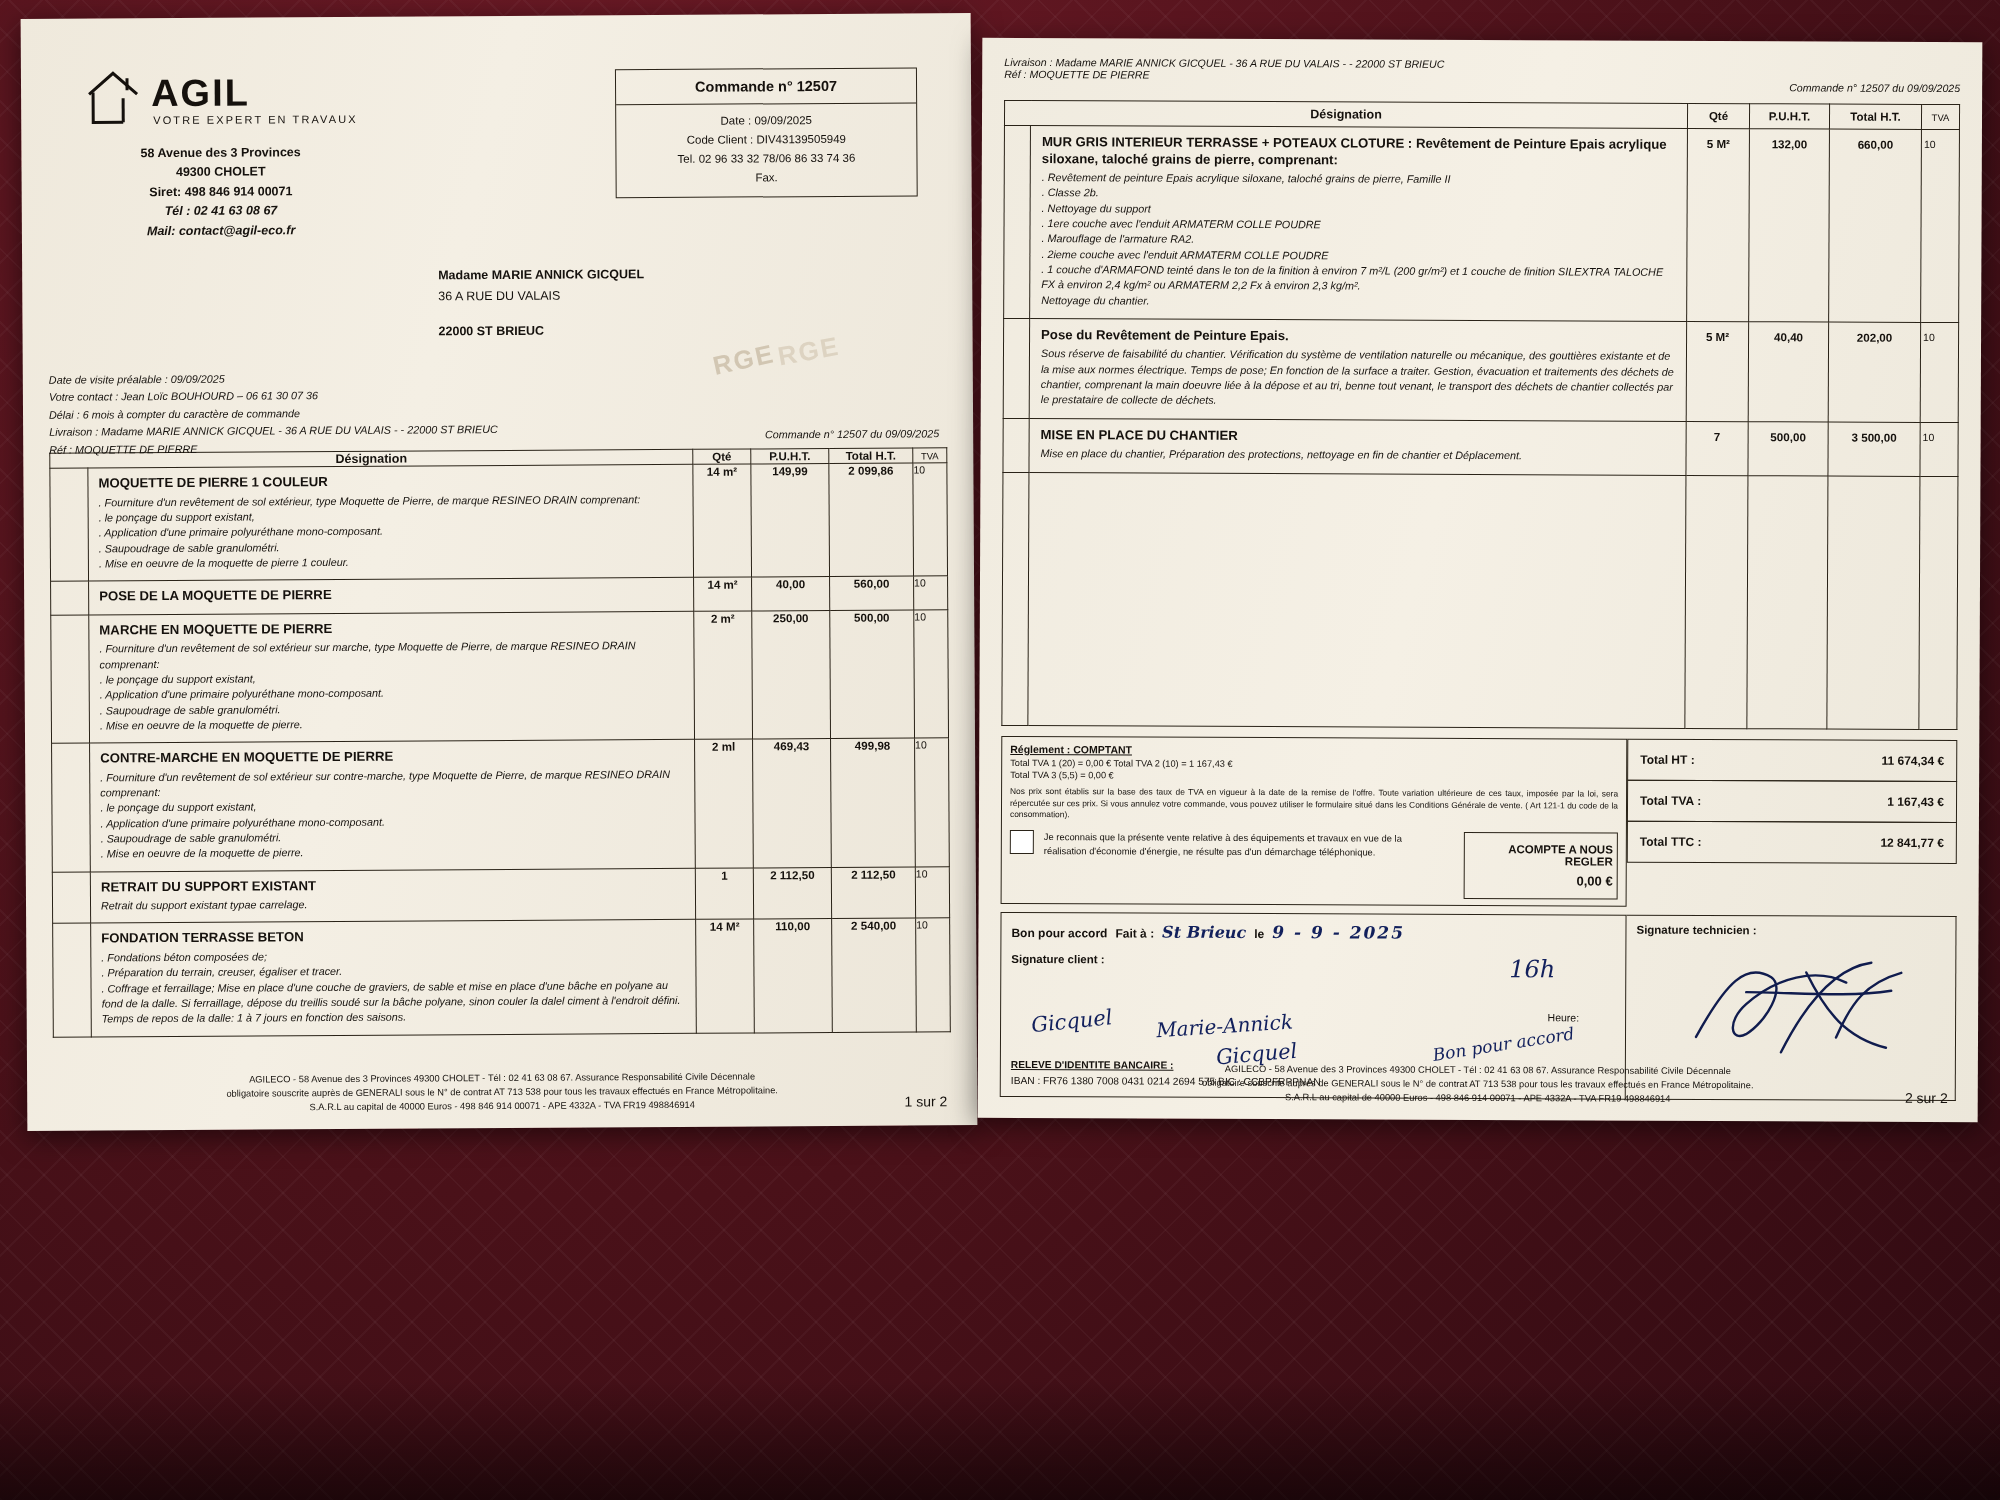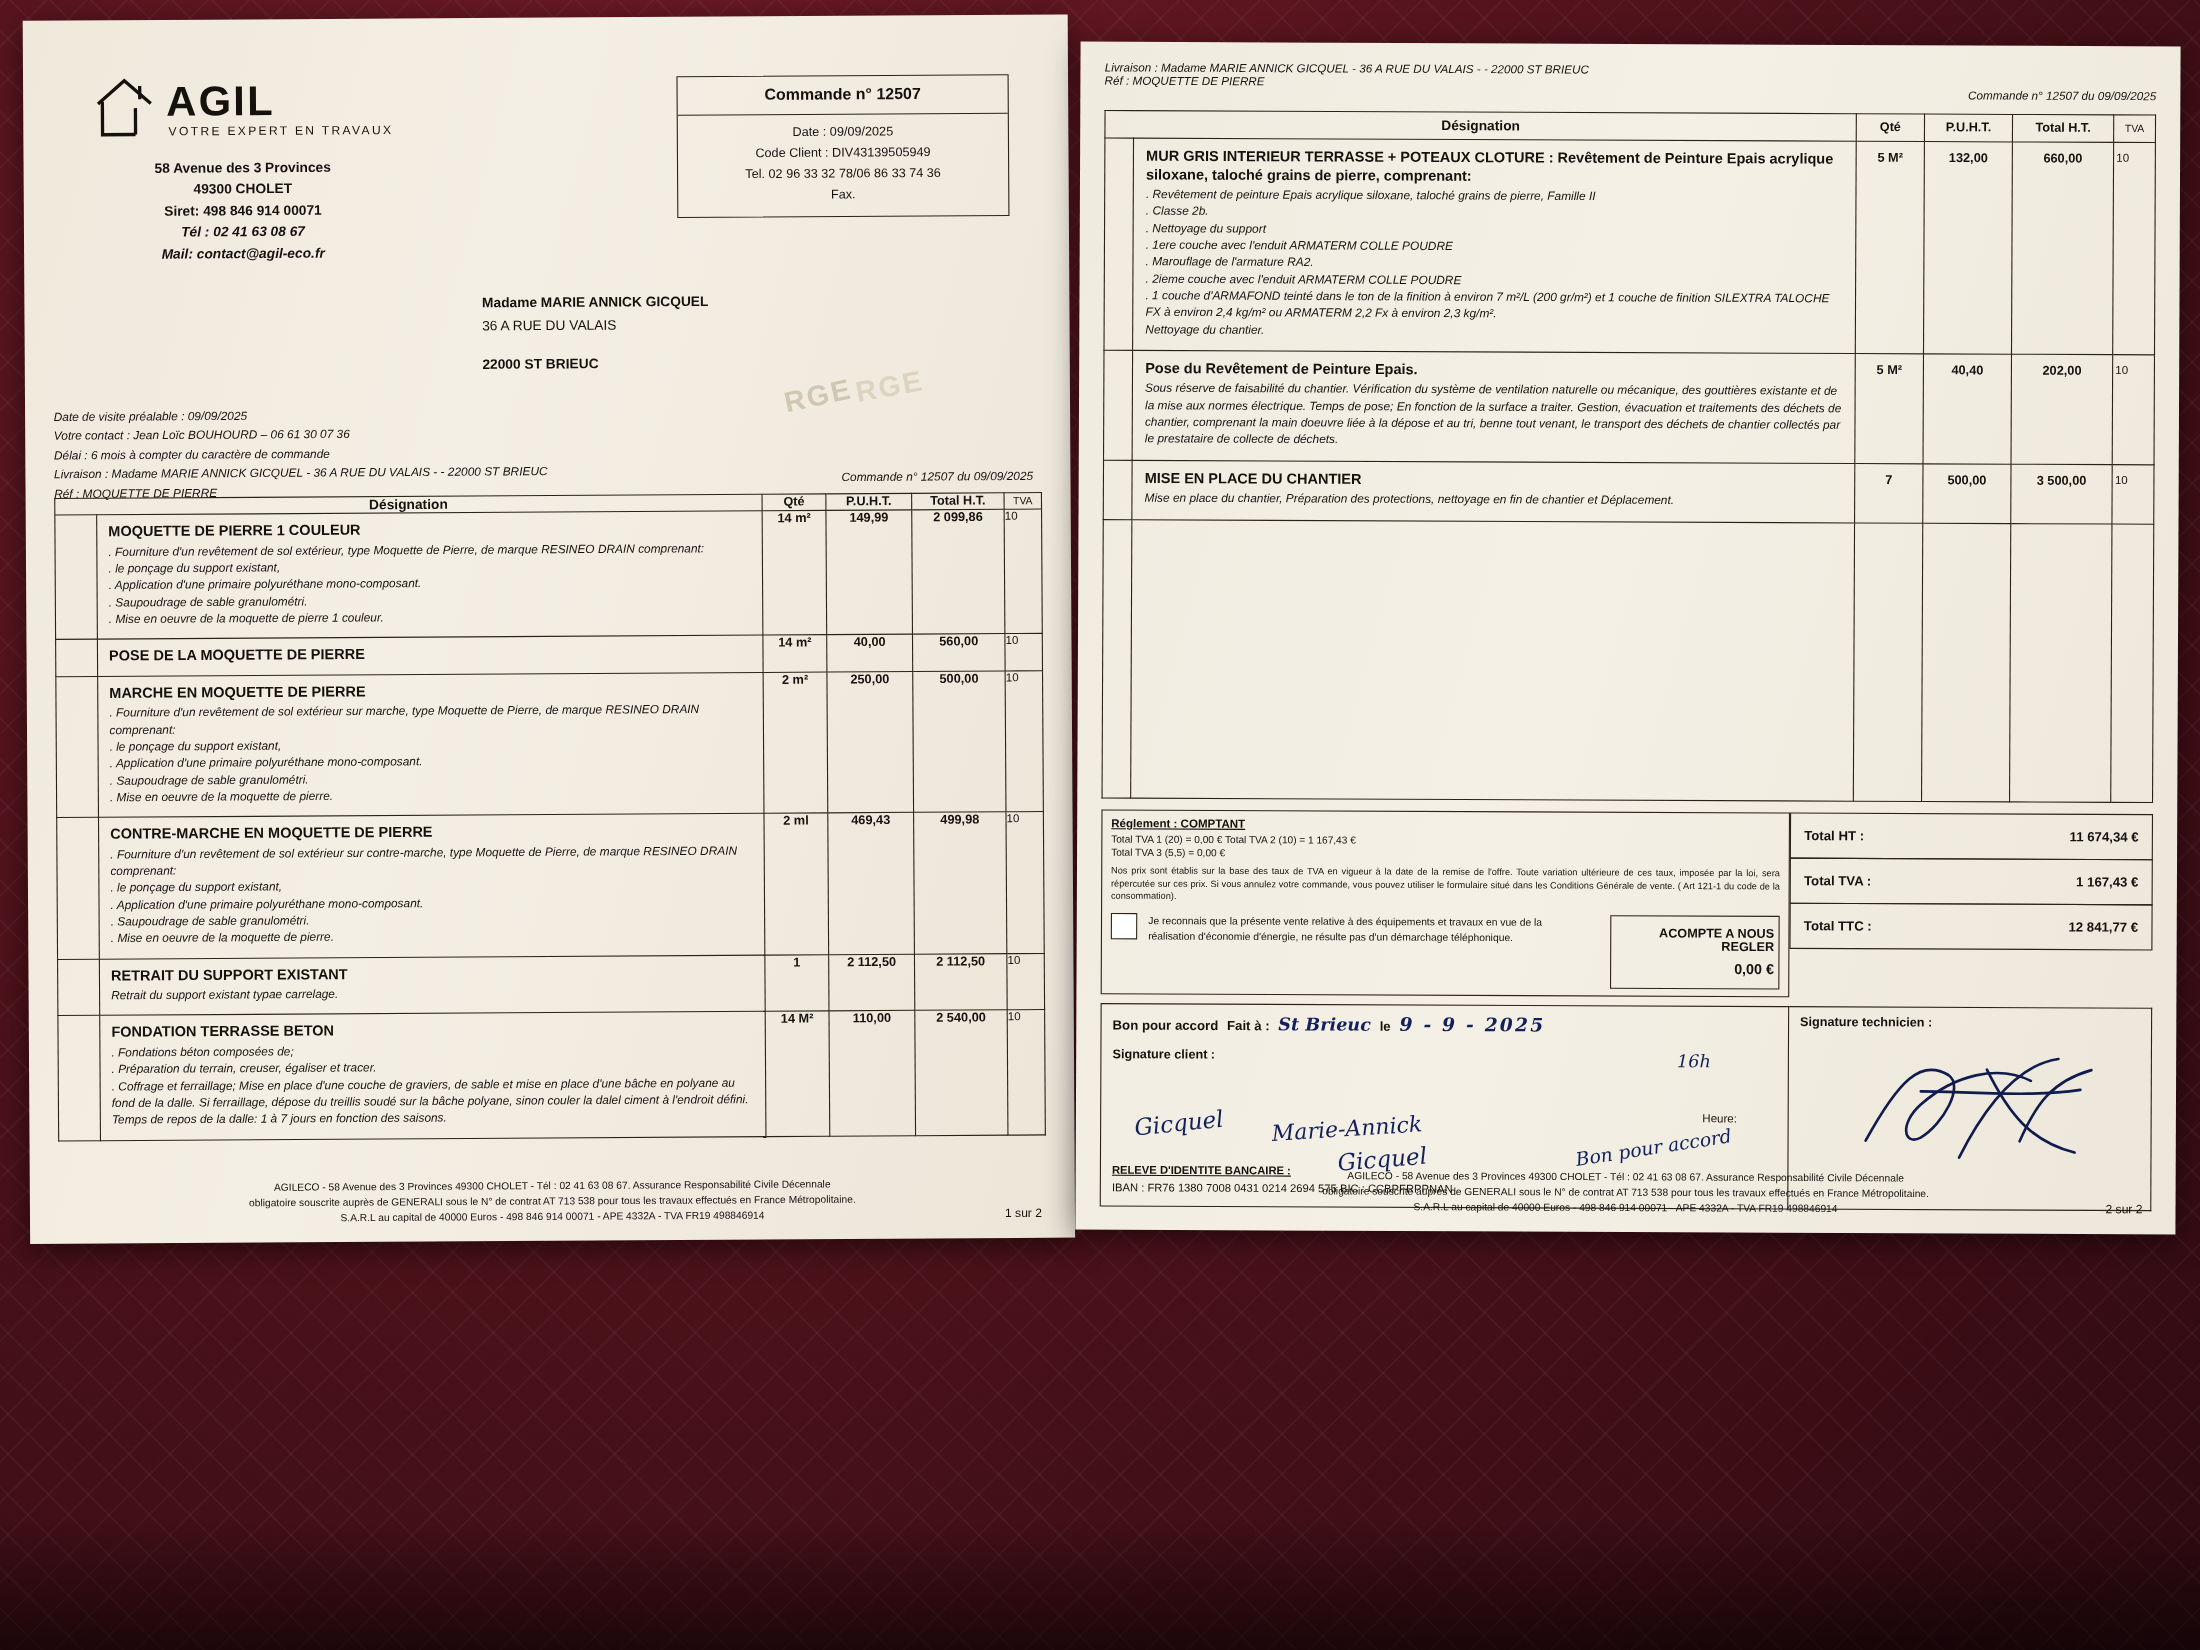--- a/index.html
+++ b/index.html
@@ -74,21 +74,21 @@
   .c-tot{width:84px;}
   .c-tva{width:34px;}
   .cell-pad{padding:7px 8px 9px 10px;}
   .item-title{font-weight:700;font-size:13.2px;line-height:1.25;}
   .item-desc{font-style:italic;font-size:10.8px;line-height:1.42;margin-top:3px;}
   .num{text-align:center;font-size:11.6px;font-weight:700;padding:8px 2px;vertical-align:top;}
   .tva{text-align:left;font-size:10.5px;padding:8px 2px;vertical-align:top;}
 
   
   .doc-footer{position:absolute;left:0;right:0;bottom:14px;text-align:center;font-size:9.3px;line-height:1.5;}
-  .page-num{position:absolute;right:30px;bottom:16px;font-size:11px;}
+  .page-num{position:absolute;right:30px;bottom:16px;font-size:14px;}
 
   
   .stamp{position:absolute;font-size:26px;font-weight:700;color:#b9a98f;opacity:.55;letter-spacing:2px;transform:rotate(-12deg);}
   .stamp2{position:absolute;font-size:26px;font-weight:700;color:#cbbda6;opacity:.5;letter-spacing:2px;transform:rotate(-10deg);}
 
   
   .p2-head{display:flex;justify-content:space-between;align-items:flex-start;font-size:10.6px;font-style:italic;}
   .p2-head .right{font-style:italic;font-size:10.6px;padding-top:22px;}
   table.doc2{border-collapse:collapse;width:100%;margin-top:10px;}
   table.doc2 th, table.doc2 td{border:1px solid #2a2318;}
@@ -456,21 +456,21 @@
           <span class="lbl">Fait à :</span>
           <span class="hand" style="font-size:16px">St Brieuc</span>
           <span class="lbl">le</span>
           <span class="hand" style="font-size:17px;letter-spacing:2px">9 - 9 - 2025</span>
         </div>
         <div class="sign-client">Signature client :</div>
 
         <div class="heure">
           <span>Heure:</span>
         </div>
-        <div class="hand" style="position:absolute;right:70px;top:40px;font-size:16px;">16h</div>
+        <div class="hand" style="position:absolute;right:70px;top:40px;font-size:24px;">16h</div>
 
         <div class="hand" style="position:absolute;left:30px;top:96px;font-size:21px;transform:rotate(-6deg);">Gicquel</div>
         <div class="hand" style="position:absolute;left:155px;top:100px;font-size:20px;transform:rotate(-4deg);">Marie-Annick</div>
         <div class="hand" style="position:absolute;left:215px;top:128px;font-size:21px;transform:rotate(-5deg);">Gicquel</div>
         <div class="hand" style="position:absolute;right:50px;top:120px;font-size:17px;transform:rotate(-9deg);line-height:1.1;text-align:center;">Bon pour accord</div>
 
         <div class="rib">
           <div class="t">RELEVE D'IDENTITE BANCAIRE :</div>
           <div class="v">IBAN : FR76 1380 7008 0431 0214 2694 575   BIC : CCBPFRPPNAN</div>
         </div>

